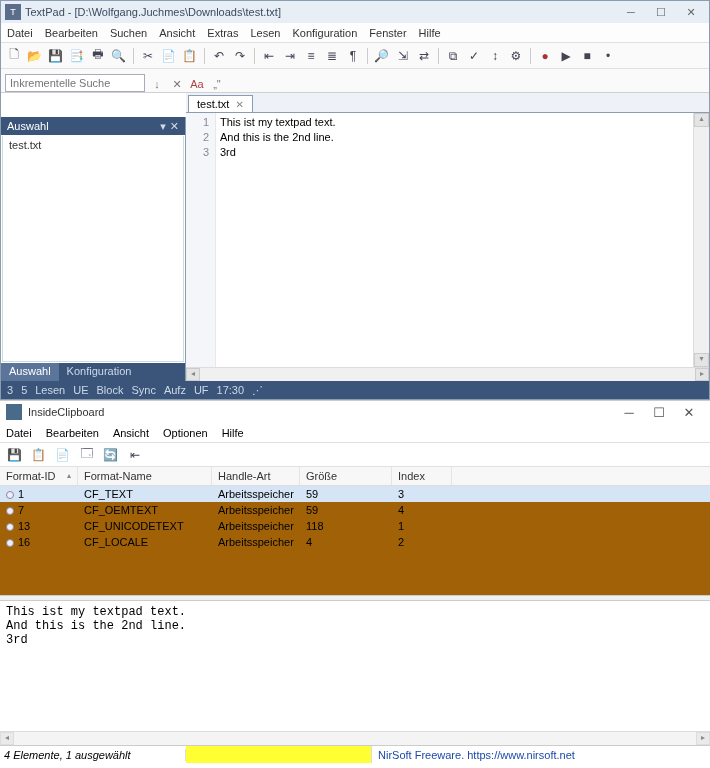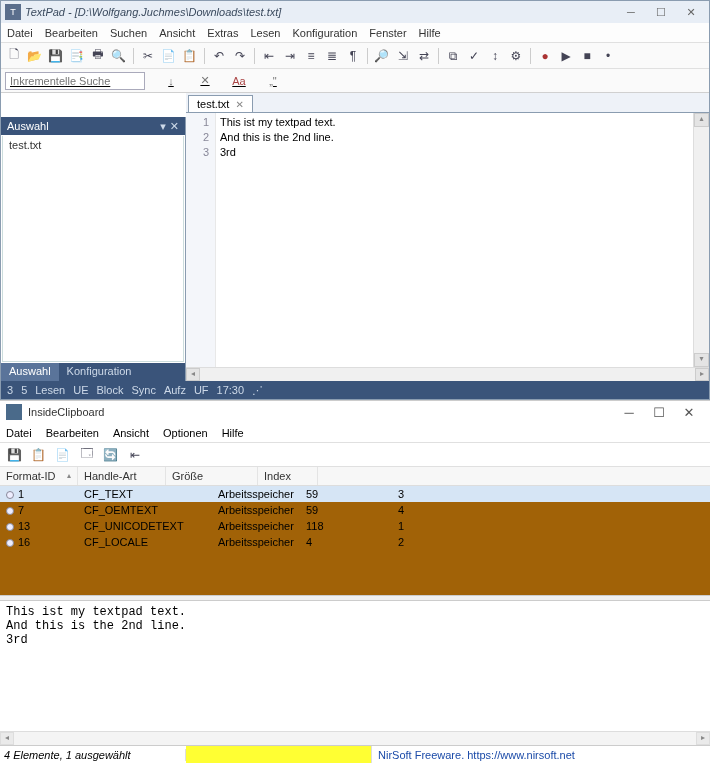--- a/index.html
+++ b/index.html
@@ -1,28 +1,28 @@
 <!DOCTYPE html>
 <html><head>
 <meta charset="utf-8">
 <style>
 * { margin:0; padding:0; box-sizing:border-box; font-family:"Segoe UI",Tahoma,sans-serif; font-size:11px; }
 body { width:710px; height:768px; background:#fff; overflow:hidden; }
 .win { border:1px solid #8a9cb0; }
 .tb-titlebar { height:22px; background:#e8eef6; display:flex; align-items:center; padding:0 4px; }
 .tb-titlebar .ico { width:16px; height:16px; background:#5a6e8c; margin-right:4px; display:inline-flex; align-items:center; justify-content:center; color:#fff; font-size:9px; }
-.tb-titlebar .title { color:#3a4a5e; font-size:11px; flex:1;font-style:italic; }
+.tb-titlebar .title { color:#3a4a5e; font-size:11px; flex:1; }
 .tb-titlebar .winbtns { display:flex; gap:2px; }
 .tb-titlebar .winbtn { width:28px; height:18px; display:flex; align-items:center; justify-content:center; color:#666; }
 .menubar { height:20px; display:flex; align-items:center; padding:2px 6px; gap:12px; background:#fdfdfd; border-bottom:1px solid #e0e0e0; }
 .menubar .menu { color:#333; cursor:default; }
 .toolbar { height:26px; display:flex; align-items:center; padding:2px 4px; gap:3px; background:#fafafa; border-bottom:1px solid #e0e0e0; }
 .tbtn { width:18px; height:18px; display:flex; align-items:center; justify-content:center; font-size:12px; color:#445; cursor:default; }
 .tsep { width:1px; height:16px; background:#ccc; margin:0 2px; }
-.searchbar { height:24px; display:flex; align-items:center; padding:0 4px; gap:18px; background:#fafafa; border-bottom:1px solid #d0d0d0;text-decoration:underline; }
+.searchbar { height:24px; display:flex; align-items:flex-end; padding:0 4px; gap:4px; background:#fafafa; border-bottom:1px solid #d0d0d0; }
 .searchbar input { width:140px; height:18px; border:1px solid #aab; padding:0 4px; font-size:11px; color:#888; }
 .searchbar .sbtn { width:16px; height:16px; display:flex; align-items:center; justify-content:center; color:#777; }
 .tp-body { display:flex; height:288px; }
 .sidepanel { width:185px; display:flex; flex-direction:column; border-right:1px solid #8a9cb0;margin-top:24px; }
 .side-hdr { height:18px; background:#3a547a; color:#fff; display:flex; align-items:center; padding:0 6px; font-size:11px; }
 .side-hdr .pin { margin-left:auto; display:flex; gap:4px; color:#cdd9e8; }
 .side-list { flex:1; background:#fff; border:1px solid #cdd; border-top:0; margin:1px; padding:2px; }
 .side-item { padding:1px 4px; color:#333; }
 .side-tabs { height:18px; background:#3a547a; display:flex; }
 .side-tab { padding:2px 8px; color:#cdd9e8; font-size:11px; }
@@ -226,20 +226,21 @@
     <span class="tbtn">💾</span>
     <span class="tbtn">📋</span>
     <span class="tbtn">📄</span>
     <span class="tbtn">🗔</span>
     <span class="tbtn">🔄</span>
     <span class="tbtn">⇤</span>
   </div>
   <div class="ic-table">
     <div class="ic-th">
       <div class="c0"><span>Format-ID</span><span class="sort">▴</span></div>
+      <div class="c1">Format-Name</div>
       <div class="c2">Handle-Art</div>
       <div class="c3">Größe</div>
       <div class="c4">Index</div>
     </div>
     <div id="ic-rows">
         <div class="ic-tr sel">
           <div class="c0"><span class="bullet"></span>1</div>
           <div class="c1">CF_TEXT</div>
           <div class="c2">Arbeitsspeicher</div>
           <div class="c3">59</div>

